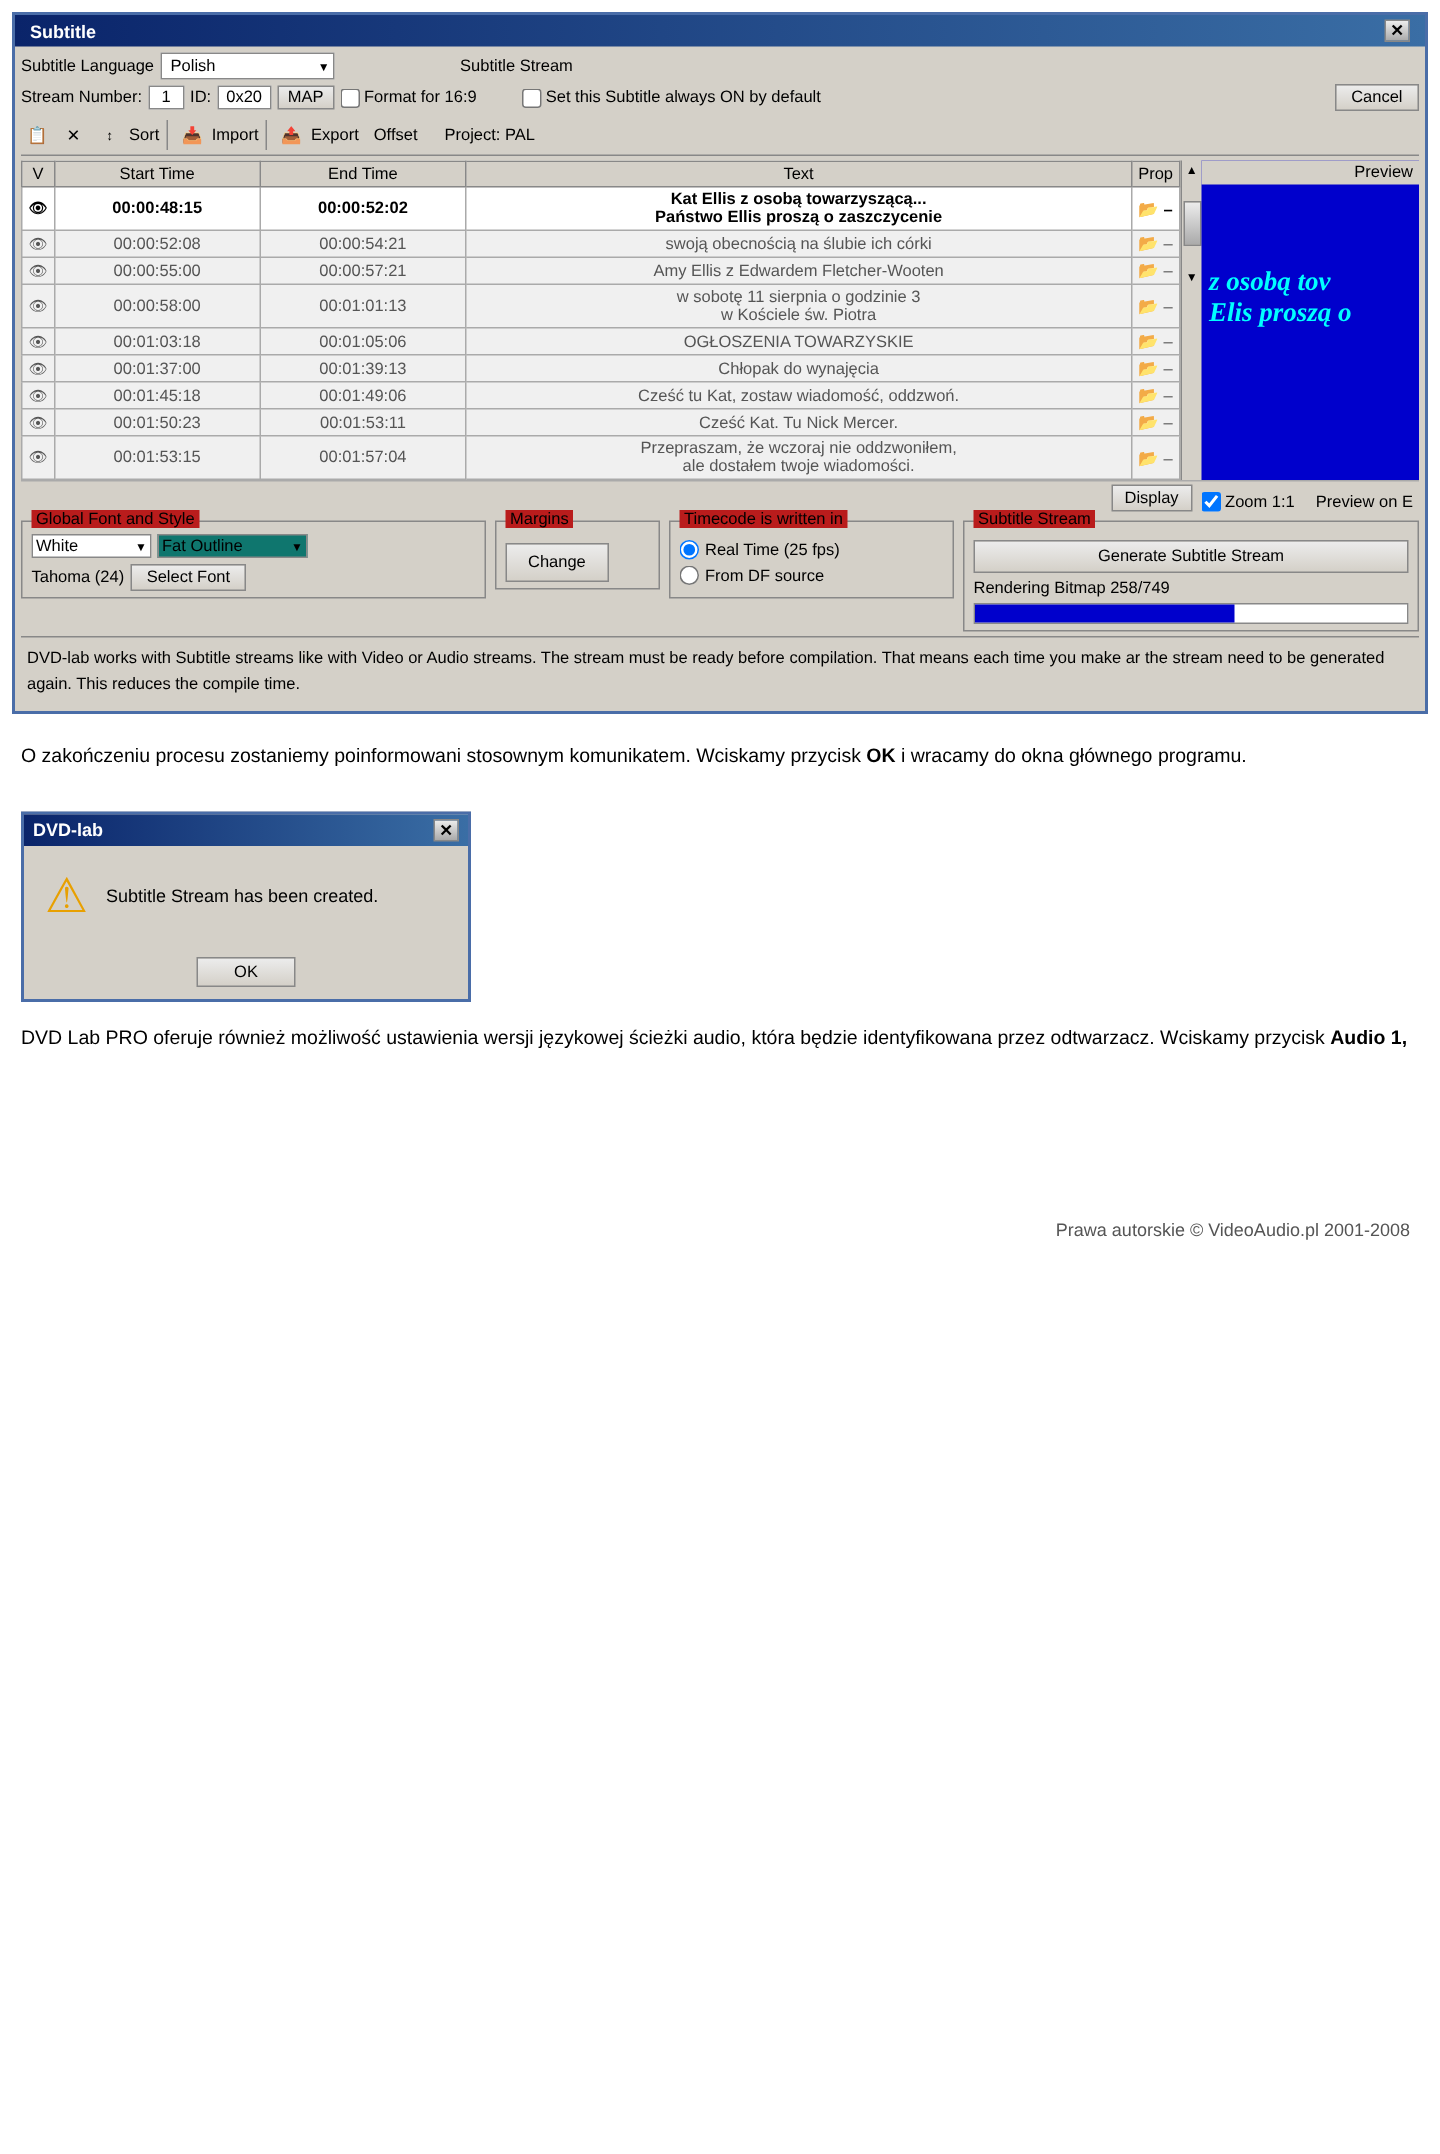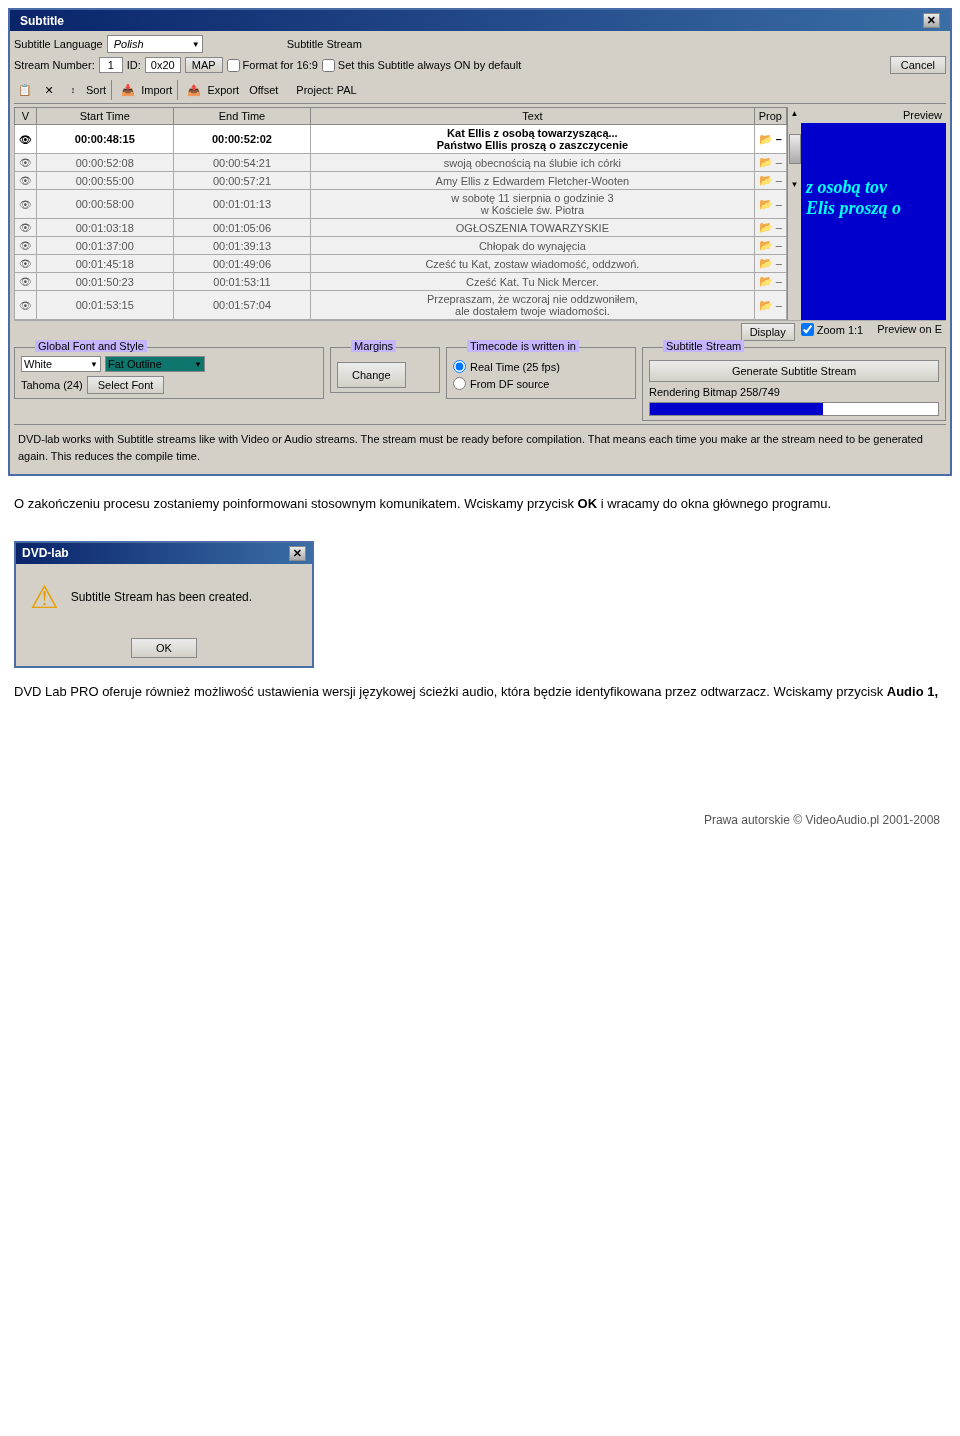--- a/index.html
+++ b/index.html
@@ -241,22 +241,22 @@
 
     .group-box {
       border: 1px solid #888;
       padding: 4px 6px;
       position: relative;
     }
 
     .group-box-title {
       position: absolute;
       top: -8px;
-      left: 20px;
-      background: #c4b5fd;
+      left: 6px;
+      background: #b91c1c;
       padding: 0 3px;
       font-size: 11px;
     }
 
     .global-font-group {
       flex: 0 0 310px;
     }
 
     .margins-group {
       flex: 0 0 110px;
@@ -476,21 +476,21 @@
     }
 
     .scrollbar-arrow {
       font-size: 8px;
       padding: 2px;
       cursor: pointer;
     }
 
     .display-row {
       display: flex;
-      align-items: flex-start;
+      align-items: flex-end;
       gap: 6px;
       padding: 2px 4px;
       border-top: 1px solid #aaa;
     }
 
     .display-btn {
       border: 1px solid #888;
       background: linear-gradient(to bottom, #ececec, #d4d0c8);
       padding: 2px 8px;
       font-size: 11px;
@@ -518,38 +518,38 @@
 
     <div class="subtitle-titlebar">
       <span>Subtitle</span>
       <span class="close-x">✕</span>
     </div>
 
     <div class="subtitle-body">
 
       <div class="toolbar-row">
         <span class="label-text">Subtitle Language</span>
-        <div class="combo-box" style="width:96px; position:relative;font-style:italic;">
+        <div class="combo-box" style="width:116px; position:relative;">
           <span style="font-size:11px; padding:1px 4px;">Polish</span>
           <span class="combo-arrow">▼</span>
         </div>
         <span style="margin-left:80px;" class="label-text">Subtitle Stream</span>
       </div>
 
       <div class="toolbar-row">
         <span class="label-text">Stream Number:</span>
         <input class="number-field" type="text" value="1" style="width: 24px;">
         <span class="label-text">ID:</span>
         <input class="hex-field" type="text" value="0x20" style="">
         <button class="button-map">MAP</button>
         <label class="checkbox-label">
           <input type="checkbox" style="">
           <span>Format for 16:9</span>
         </label>
-        <label class="checkbox-label" style="margin-left:0;">
+        <label class="checkbox-label" style="margin-left:26px;">
           <input type="checkbox" style="">
           <span>Set this Subtitle always ON by default</span>
         </label>
         <button class="cancel-btn">Cancel</button>
       </div>
 
       <div class="icon-toolbar">
         <span class="icon-btn" title="Copy">📋</span>
         <span class="icon-btn" title="Delete">✕</span>
         <span class="icon-btn" title="Sort" style="font-size:9px;">↕</span>

